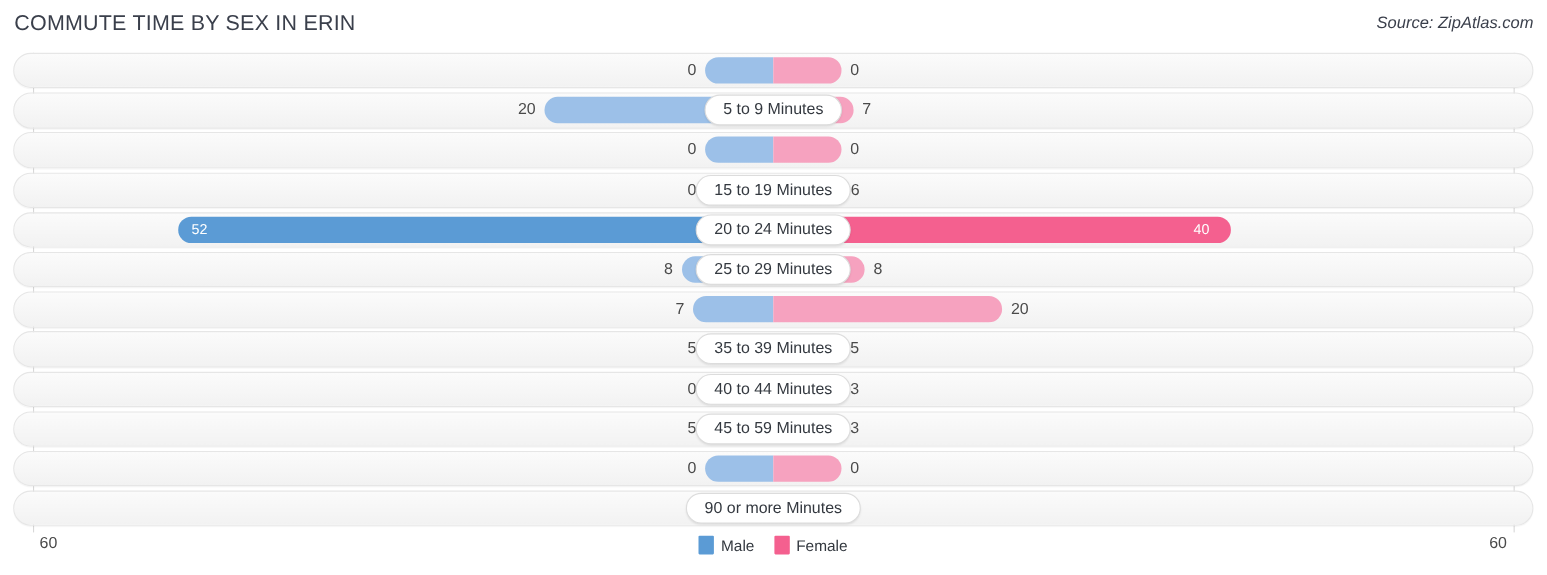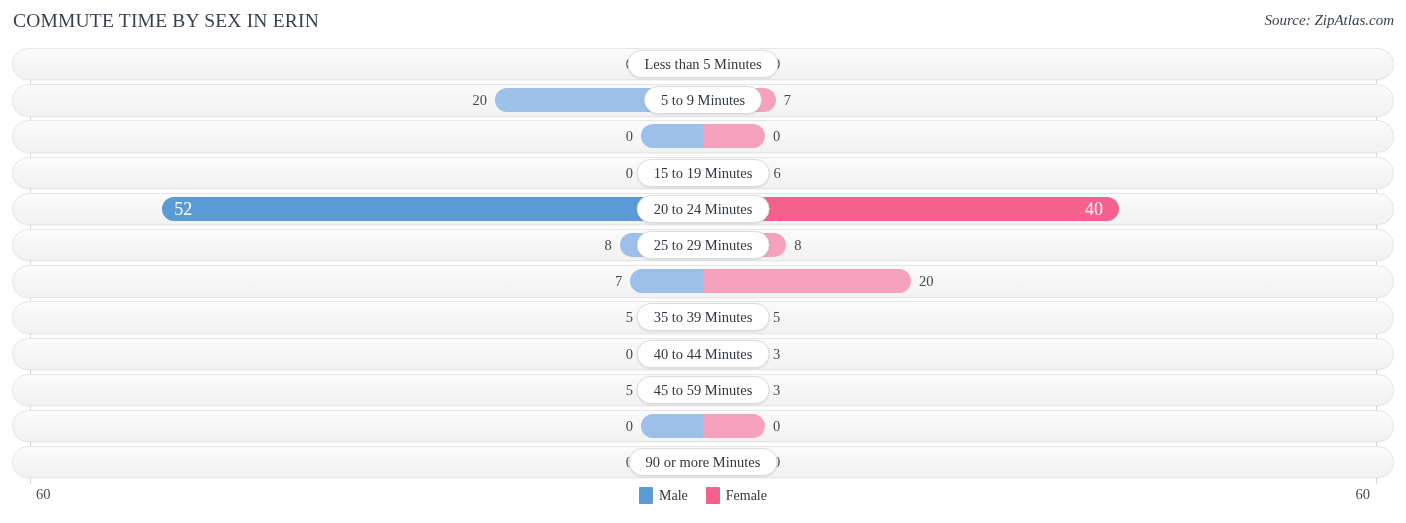--- a/index.html
+++ b/index.html
@@ -3,21 +3,21 @@
 <meta charset="utf-8">
 <style>
   * { box-sizing: border-box; }
   html, body {
     margin: 0; padding: 0;
     width: 1406px; height: 523px;
     background: #ffffff;
     font-family: "Liberation Sans", sans-serif;
     overflow: hidden;
   }
-  #root { position: relative; width: 1406px; height: 450px; background: #fff; font-family: Liberation Serif, serif; }
+  #root { position: relative; width: 1406px; height: 450px; background: #fff; }
 
   
   .hdr-title {
     position: absolute; left: 13px; top: 10px;
     font-size: 19.5px; color: #3a3f4b; letter-spacing: .2px;
     white-space: nowrap;
   }
   .hdr-source {
     position: absolute; right: 12px; top: 12px;
     font-size: 15px; font-style: italic; color: #3a3f4b;
@@ -72,21 +72,21 @@
     top: 0; height: 32.4px; line-height: 32.4px;
     font-size: 14.5px; color: #4a4a4a;
     white-space: nowrap;
   }
   .val-male   { text-align: right; }
   .val-female { text-align: left; }
 
   
   .val-in {
     position: absolute; top: 0; height: 32.4px; line-height: 32.4px;
-    font-size: 18px; color: #ffffff; white-space: nowrap;
+    font-size: 13px; color: #ffffff; white-space: nowrap;
   }
 
   
   .center-pill {
     position: absolute;
     top: 2px; height: 28px; line-height: 27px;
     left: 50%;
     transform: translateX(-50%);
     background: #ffffff;
     border: 1px solid #dcdcdc;
@@ -127,21 +127,20 @@
   <div class="plot">
     <div class="gridline grid-left"></div>
     <div class="gridline grid-right"></div>
     <div class="rows" id="rows">
         <div class="row">
           <div class="track"></div>
           <div class="bar bar-male" style="width: 62px; background: rgb(156, 192, 232);"></div>
           <div class="bar bar-female" style="width: 62px; background: rgb(246, 162, 191);"></div>
           <div class="val val-male" style="right: 773px;">0</div>
           <div class="val val-female" style="left: 773px;">0</div>
-          <div class="center-pill" style="left: 703px;">Less than 5 Minutes</div>
         </div>
         <div class="row">
           <div class="track"></div>
           <div class="bar bar-male" style="width: 208px; background: rgb(156, 192, 232);"></div>
           <div class="bar bar-female" style="width: 72.8px; background: rgb(246, 162, 191);"></div>
           <div class="val val-male" style="right: 919px;">20</div>
           <div class="val val-female" style="left: 783.8px;">7</div>
           <div class="center-pill" style="left: 703px;">5 to 9 Minutes</div>
         </div>
         <div class="row">

